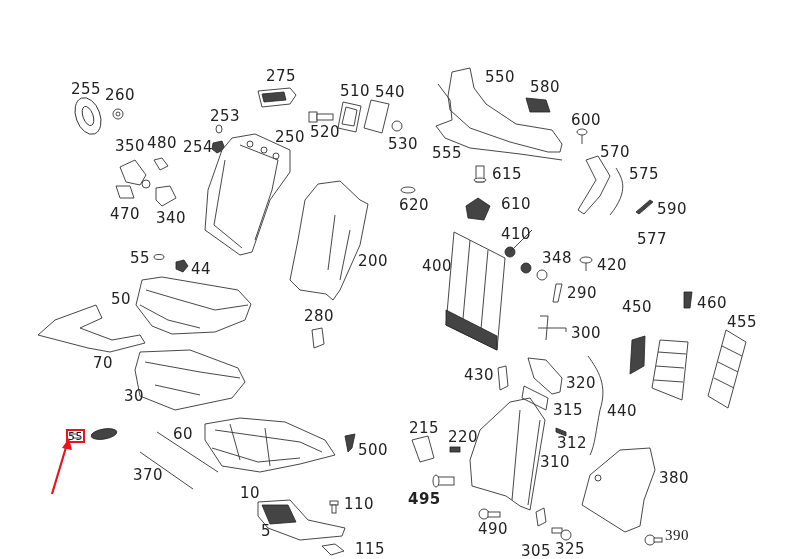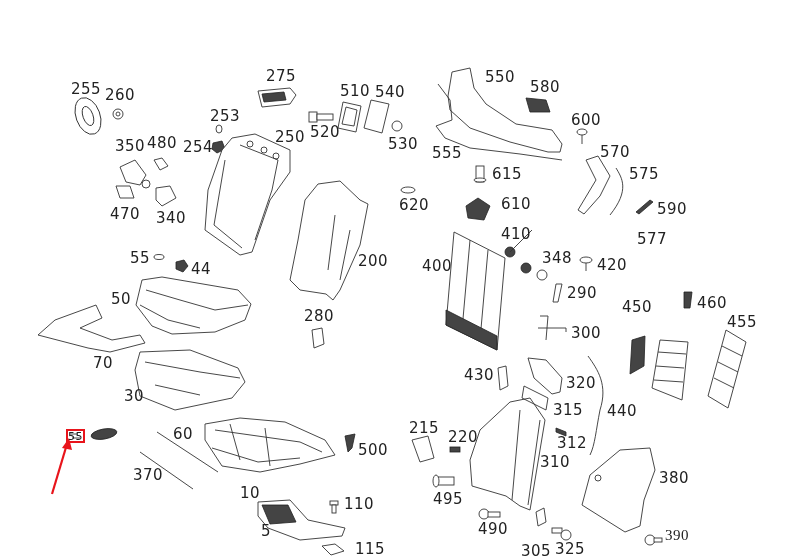--- a/index.html
+++ b/index.html
@@ -368,18 +368,18 @@
   <span class="lbl" style="left:571px;top:326px;">300</span>
   <span class="lbl" style="left:464px;top:368px;">430</span>
   <span class="lbl" style="left:566px;top:376px;">320</span>
   <span class="lbl" style="left:553px;top:403px;">315</span>
   <span class="lbl" style="left:607px;top:404px;">440</span>
   <span class="lbl" style="left:409px;top:421px;">215</span>
   <span class="lbl" style="left:448px;top:430px;">220</span>
   <span class="lbl" style="left:557px;top:436px;">312</span>
   <span class="lbl" style="left:540px;top:455px;">310</span>
   <span class="lbl" style="left:659px;top:471px;">380</span>
-  <span class="lbl" style="left:433px;top:492px;">495</span>
+  <span class="lbl" style="left:408px;top:492px;font-weight:bold;">495</span>
   <span class="lbl" style="left:478px;top:522px;">490</span>
   <span class="lbl" style="left:521px;top:529px;margin-top:15px;">305</span>
   <span class="lbl" style="left:555px;top:542px;">325</span>
   <span class="lbl" style="left:665px;top:528px;font-family:Liberation Serif, serif;">390</span>
 </div>
 
 </body></html>

